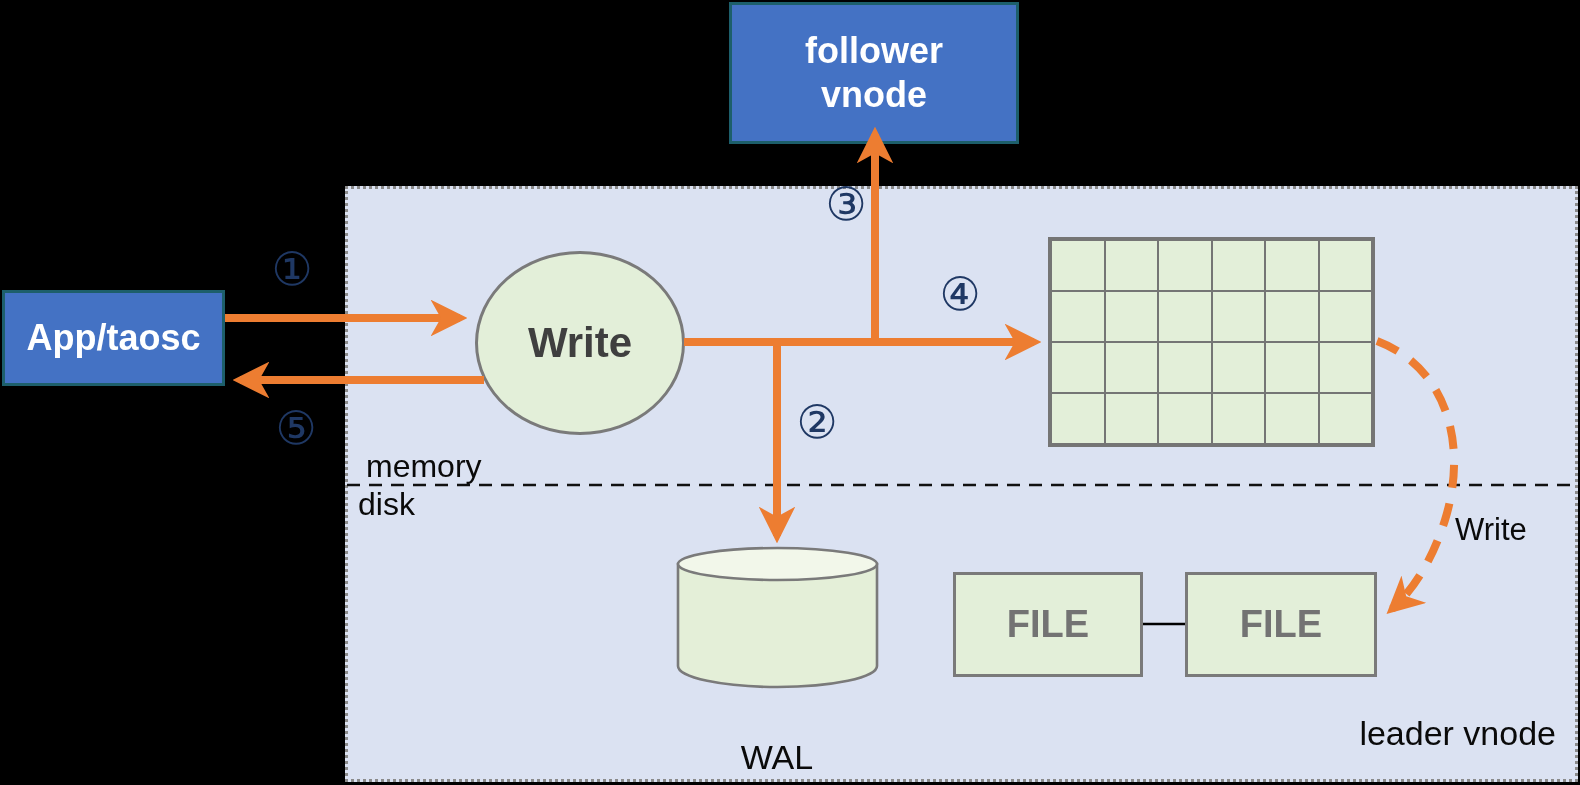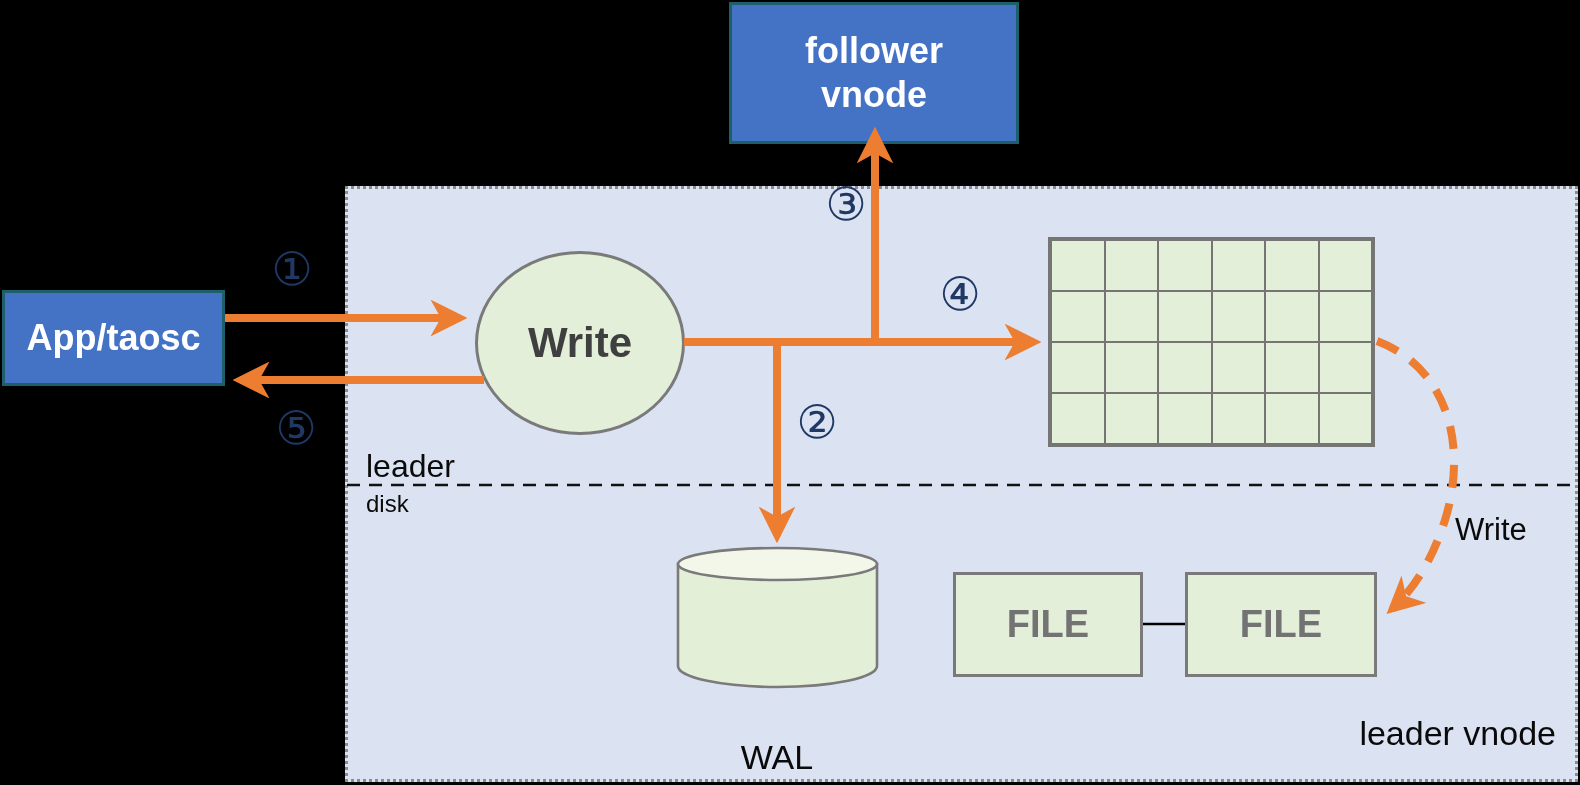--- a/index.html
+++ b/index.html
@@ -74,21 +74,21 @@
   }
   .file-left  { left: 953px;  top: 572px; width: 190px; height: 105px; }
   .file-right { left: 1185px; top: 572px; width: 192px; height: 105px; }
   .plain-label {
     position: absolute;
     color: #0A0A0A;
     z-index: 4;
     white-space: nowrap;
   }
   .lbl-memory { left: 366px; top: 450px; font-size: 32px; line-height: 32px; }
-  .lbl-disk   { left: 366px; top: 488px; font-size: 24px; line-height: 32px; }
+  .lbl-disk   { left: 358px; top: 488px; font-size: 32px; line-height: 32px; }
   .lbl-wal    { left: 777px; top: 706px; font-size: 34px; transform: translateX(-50%); margin-top: 32px; }
   .lbl-flush  { left: 1455px; top: 512px; font-size: 31px; }
   .lbl-leader { right: 24px; top: 714px; font-size: 34px; text-align: right; }
   .step-badge {
     position: absolute;
     transform: translate(-50%, -50%);
     font-family: "DejaVu Sans", sans-serif;
     font-size: 46px;
     line-height: 46px;
     color: #1F3864;
@@ -152,21 +152,21 @@
       <div class="memcell"></div>
     </div>
 
   <div class="filebox file-left">
     <span>FILE</span>
   </div>
   <div class="filebox file-right">
     <span>FILE</span>
   </div>
 
-  <div class="plain-label lbl-memory">leader</div>
+  <div class="plain-label lbl-memory">memory</div>
   <div class="plain-label lbl-disk">disk</div>
   <div class="plain-label lbl-wal">WAL</div>
   <div class="plain-label lbl-flush">Write</div>
   <div class="plain-label lbl-leader">leader vnode</div>
 
   <div class="step-badge b1">①</div>
   <div class="step-badge b2">②</div>
   <div class="step-badge b3">③</div>
   <div class="step-badge b4">④</div>
   <div class="step-badge b5">⑤</div>

